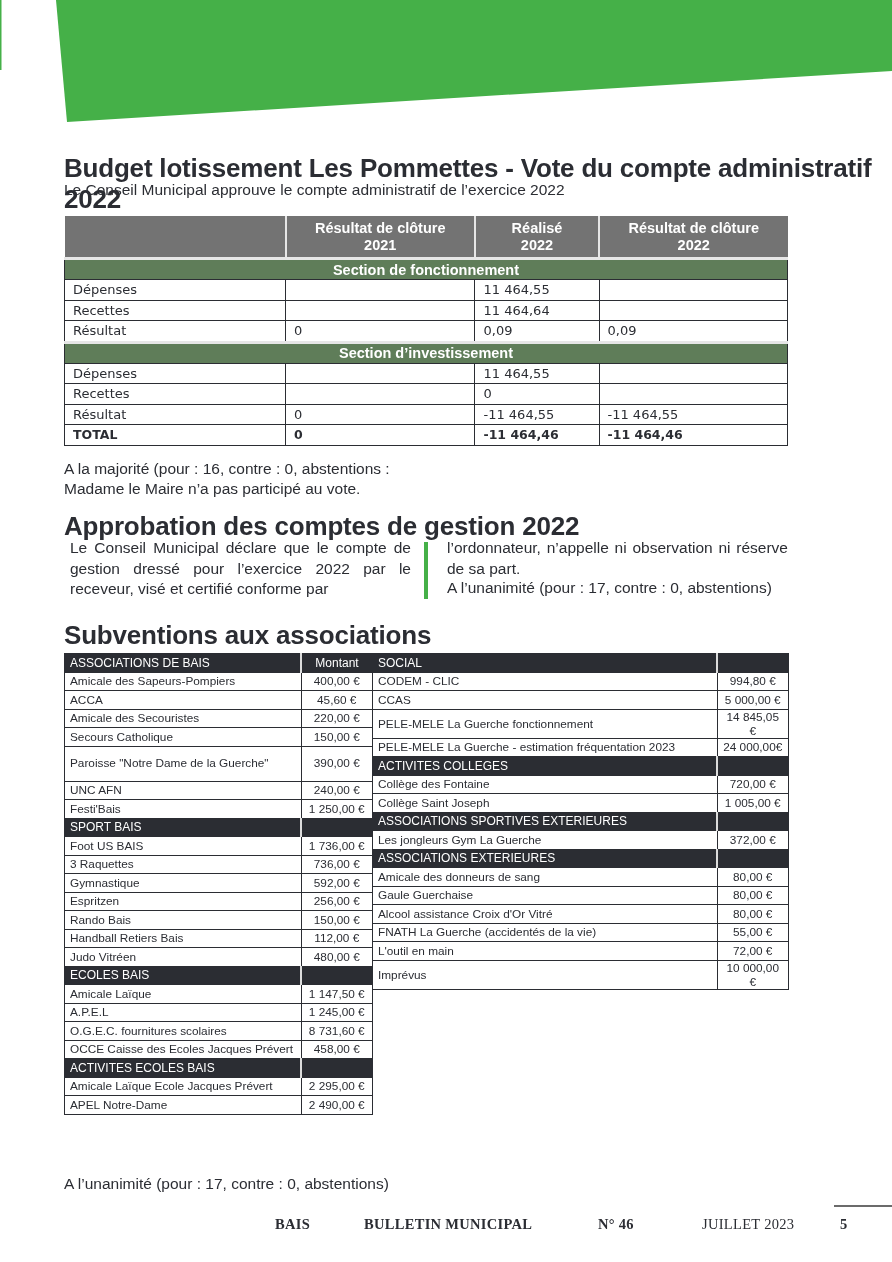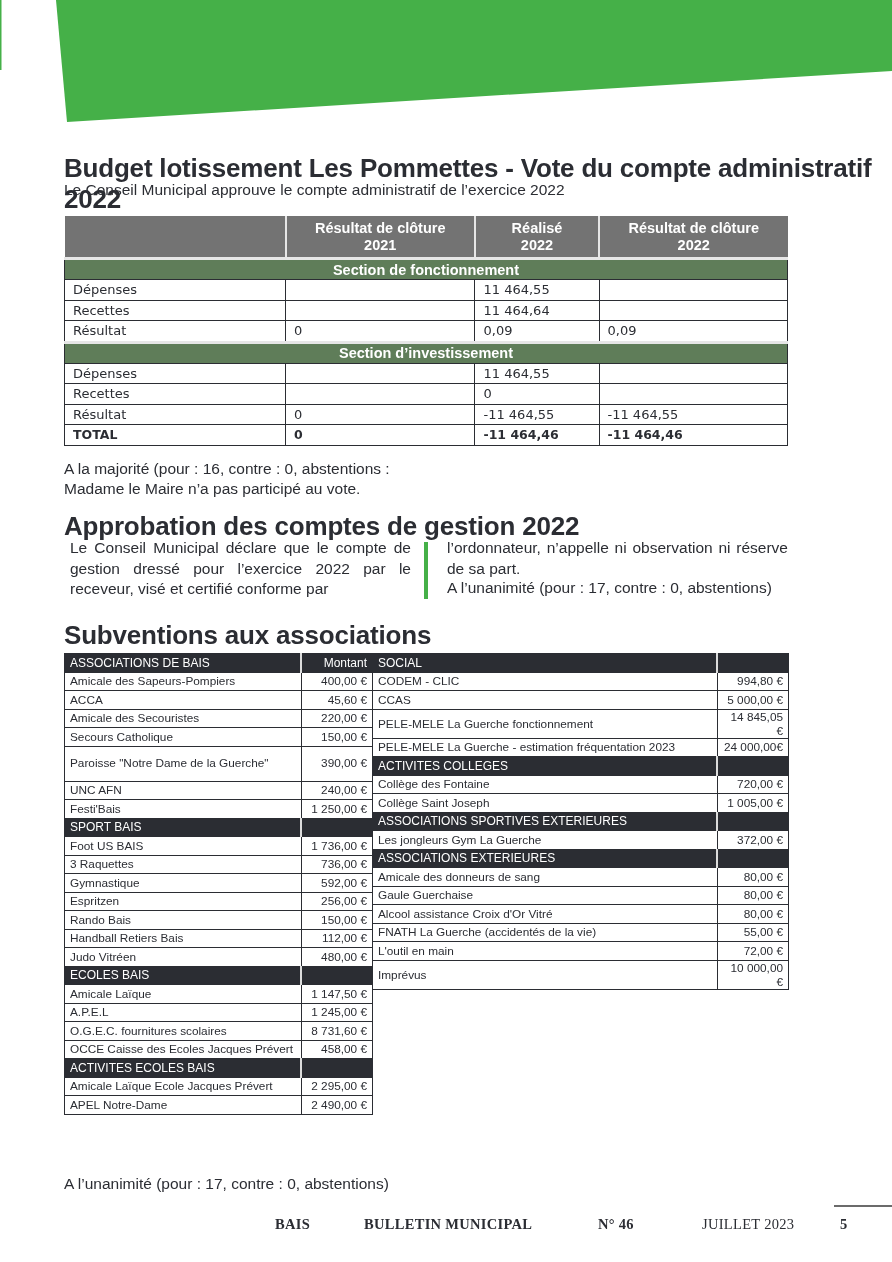--- a/index.html
+++ b/index.html
@@ -24,21 +24,21 @@
                                font-size: 14.5px; border-top: 3px solid #e6e6e6; border-bottom: none; height: 19px; }
   table.budget tr.total td { font-weight: bold; font-size: 12.5px; }
 
   
   .vsep { position: absolute; left: 424px; top: 542px; width: 4px; height: 57px; background: #45b048; }
 
   
   table.sub { position: absolute; border-collapse: collapse; font-family: "Liberation Sans", sans-serif;
               font-size: 11.8px; color: #2b2d33; }
   table.sub td { border: 1.5px solid #2b2d33; height: 17.5px; padding: 0 5px; }
-  table.sub td.amt { text-align: right; width: 60px; }
+  table.sub td.amt { text-align: center; width: 60px; }
   table.sub tr.head td { background: #2b2d33; color: #fff; font-weight: normal; font-size: 12px; }
   table.sub tr.head td + td { border-left: 2px solid #dcdcdc; }
   table.sub tr.tall td { height: 34px; line-height: 15px; }
   table.sub.left { left: 64px; top: 653px; width: 309px; }
   table.sub.right { left: 372px; top: 653px; width: 417px; }
 
   .footer { position: absolute; top: 1216px; font-family: "Liberation Serif", serif; font-weight: bold;
             font-size: 14.5px; color: #2b2d33; letter-spacing: 0.3px; }
   .footer.light { font-weight: normal; }
   .footer-line { position: absolute; left: 834px; top: 1205px; width: 58px; height: 2px; background: #6b6b6b; }

